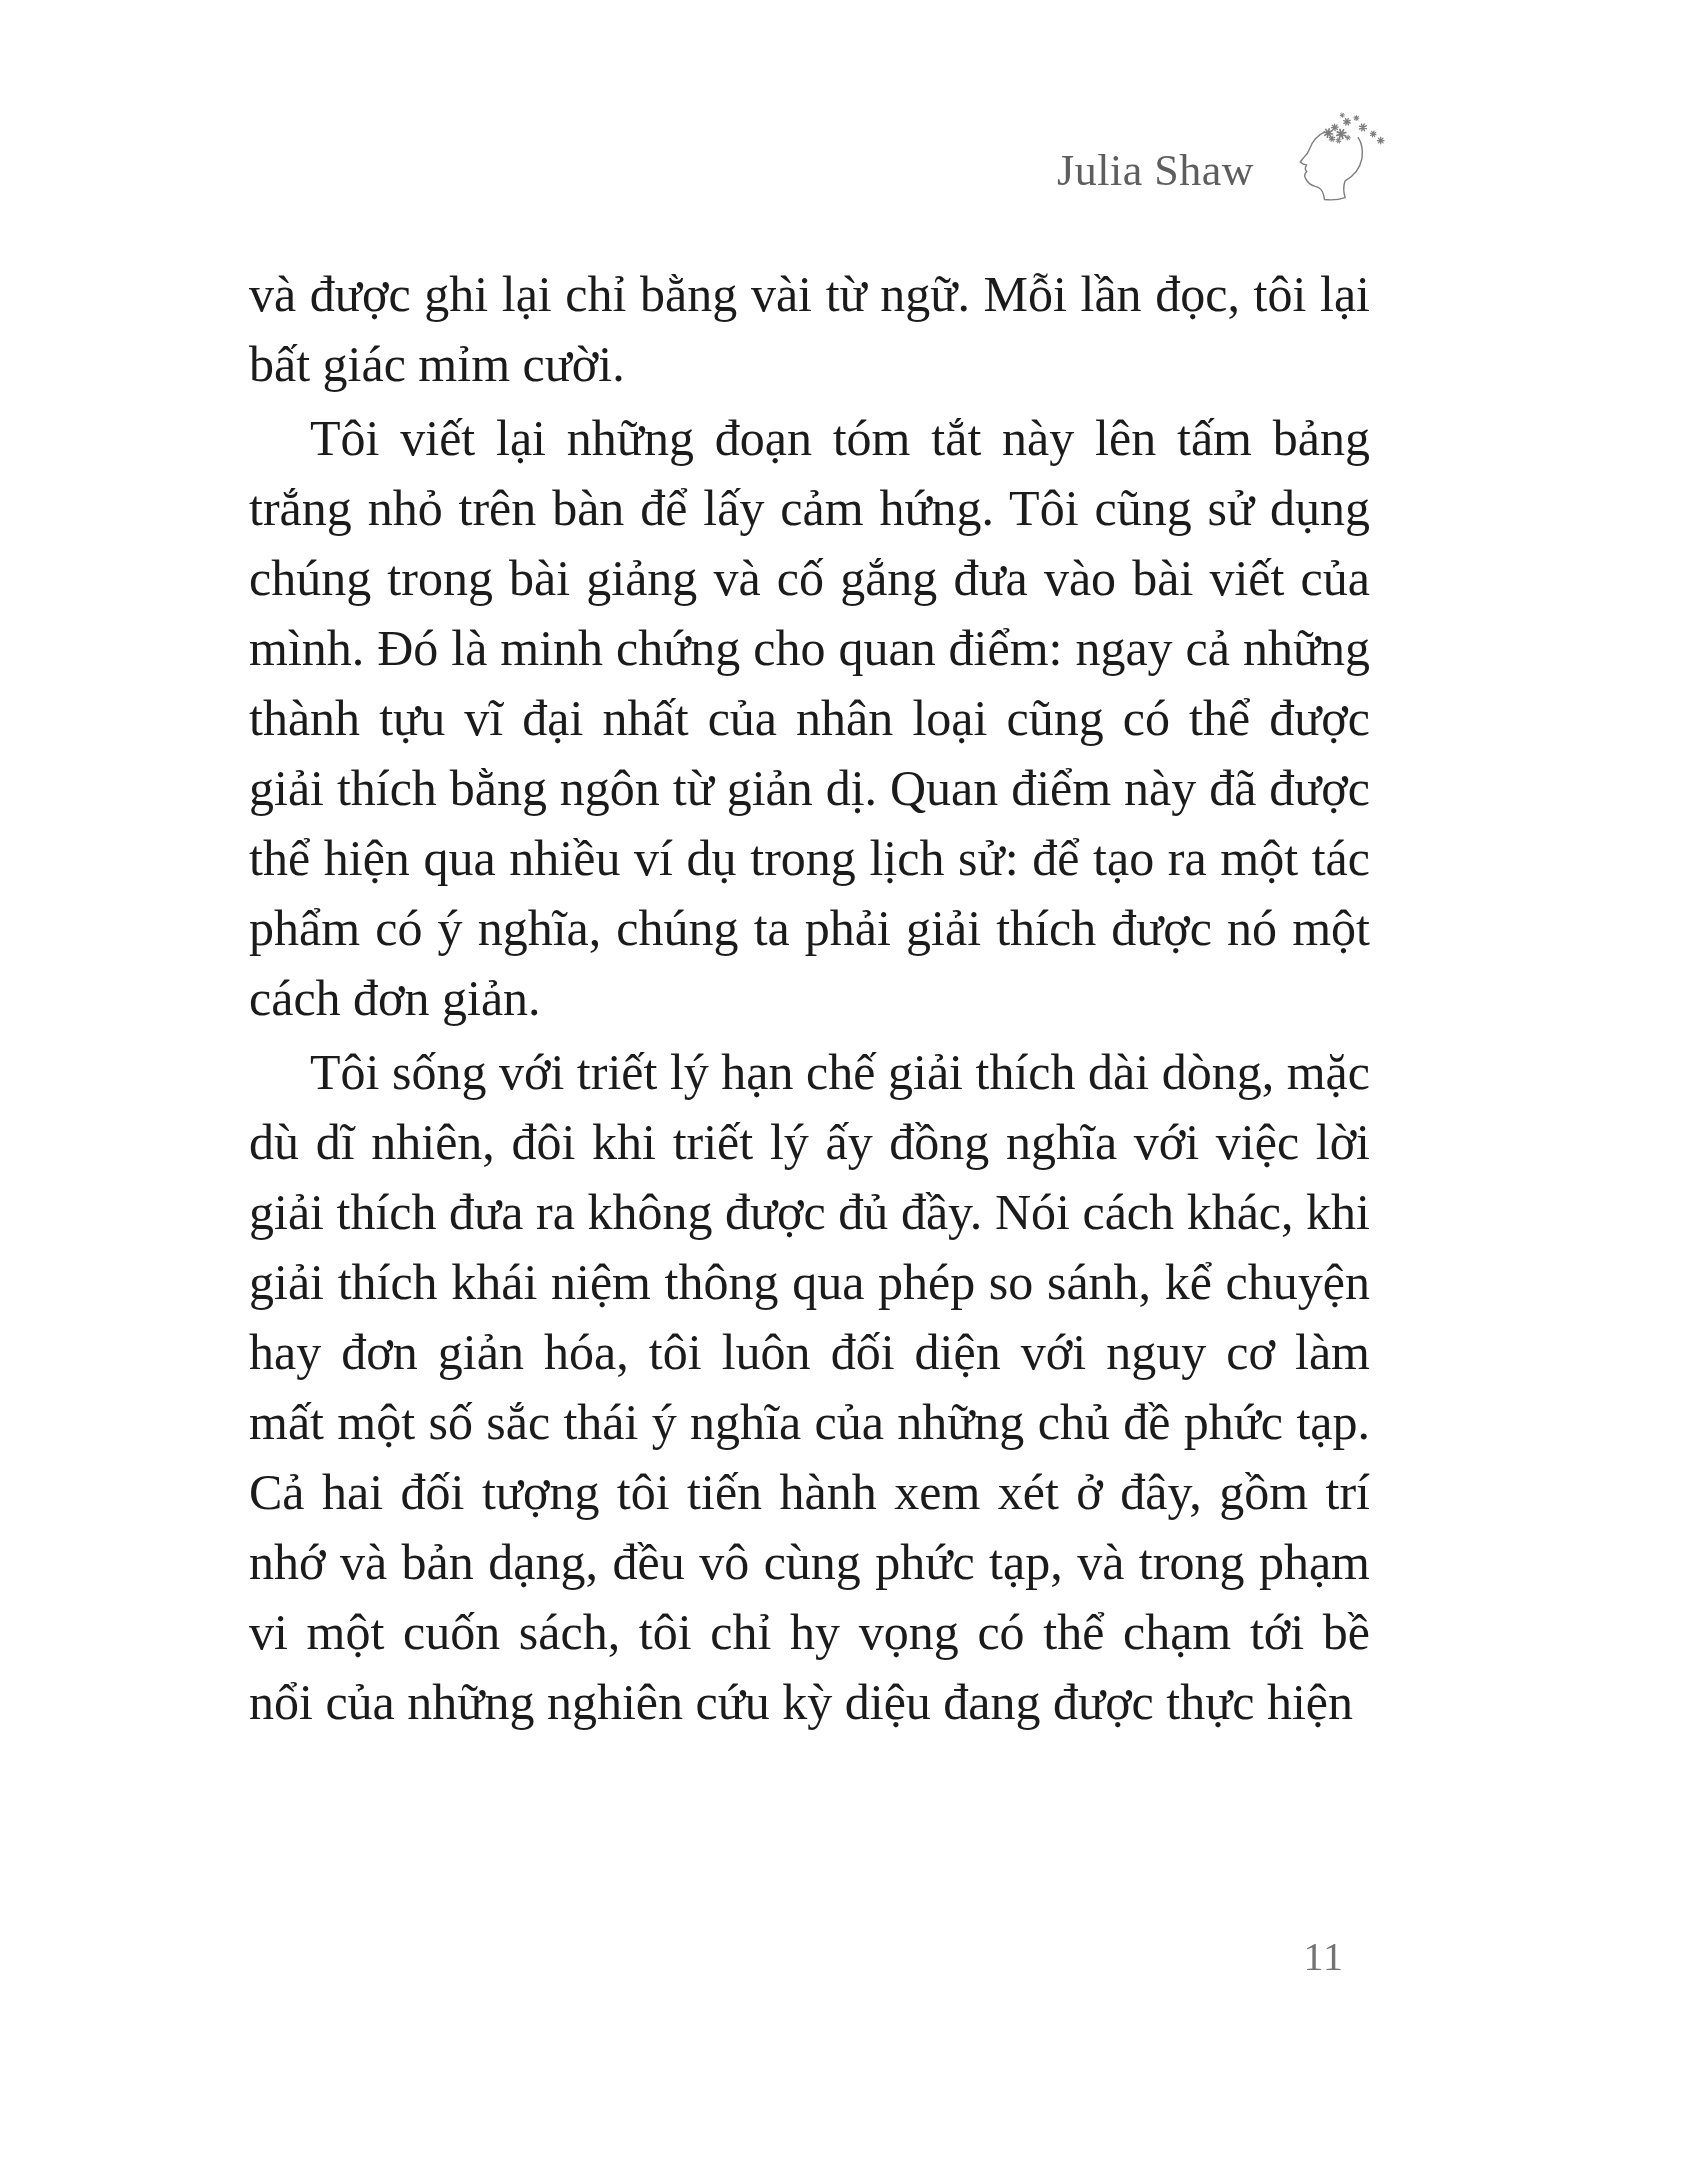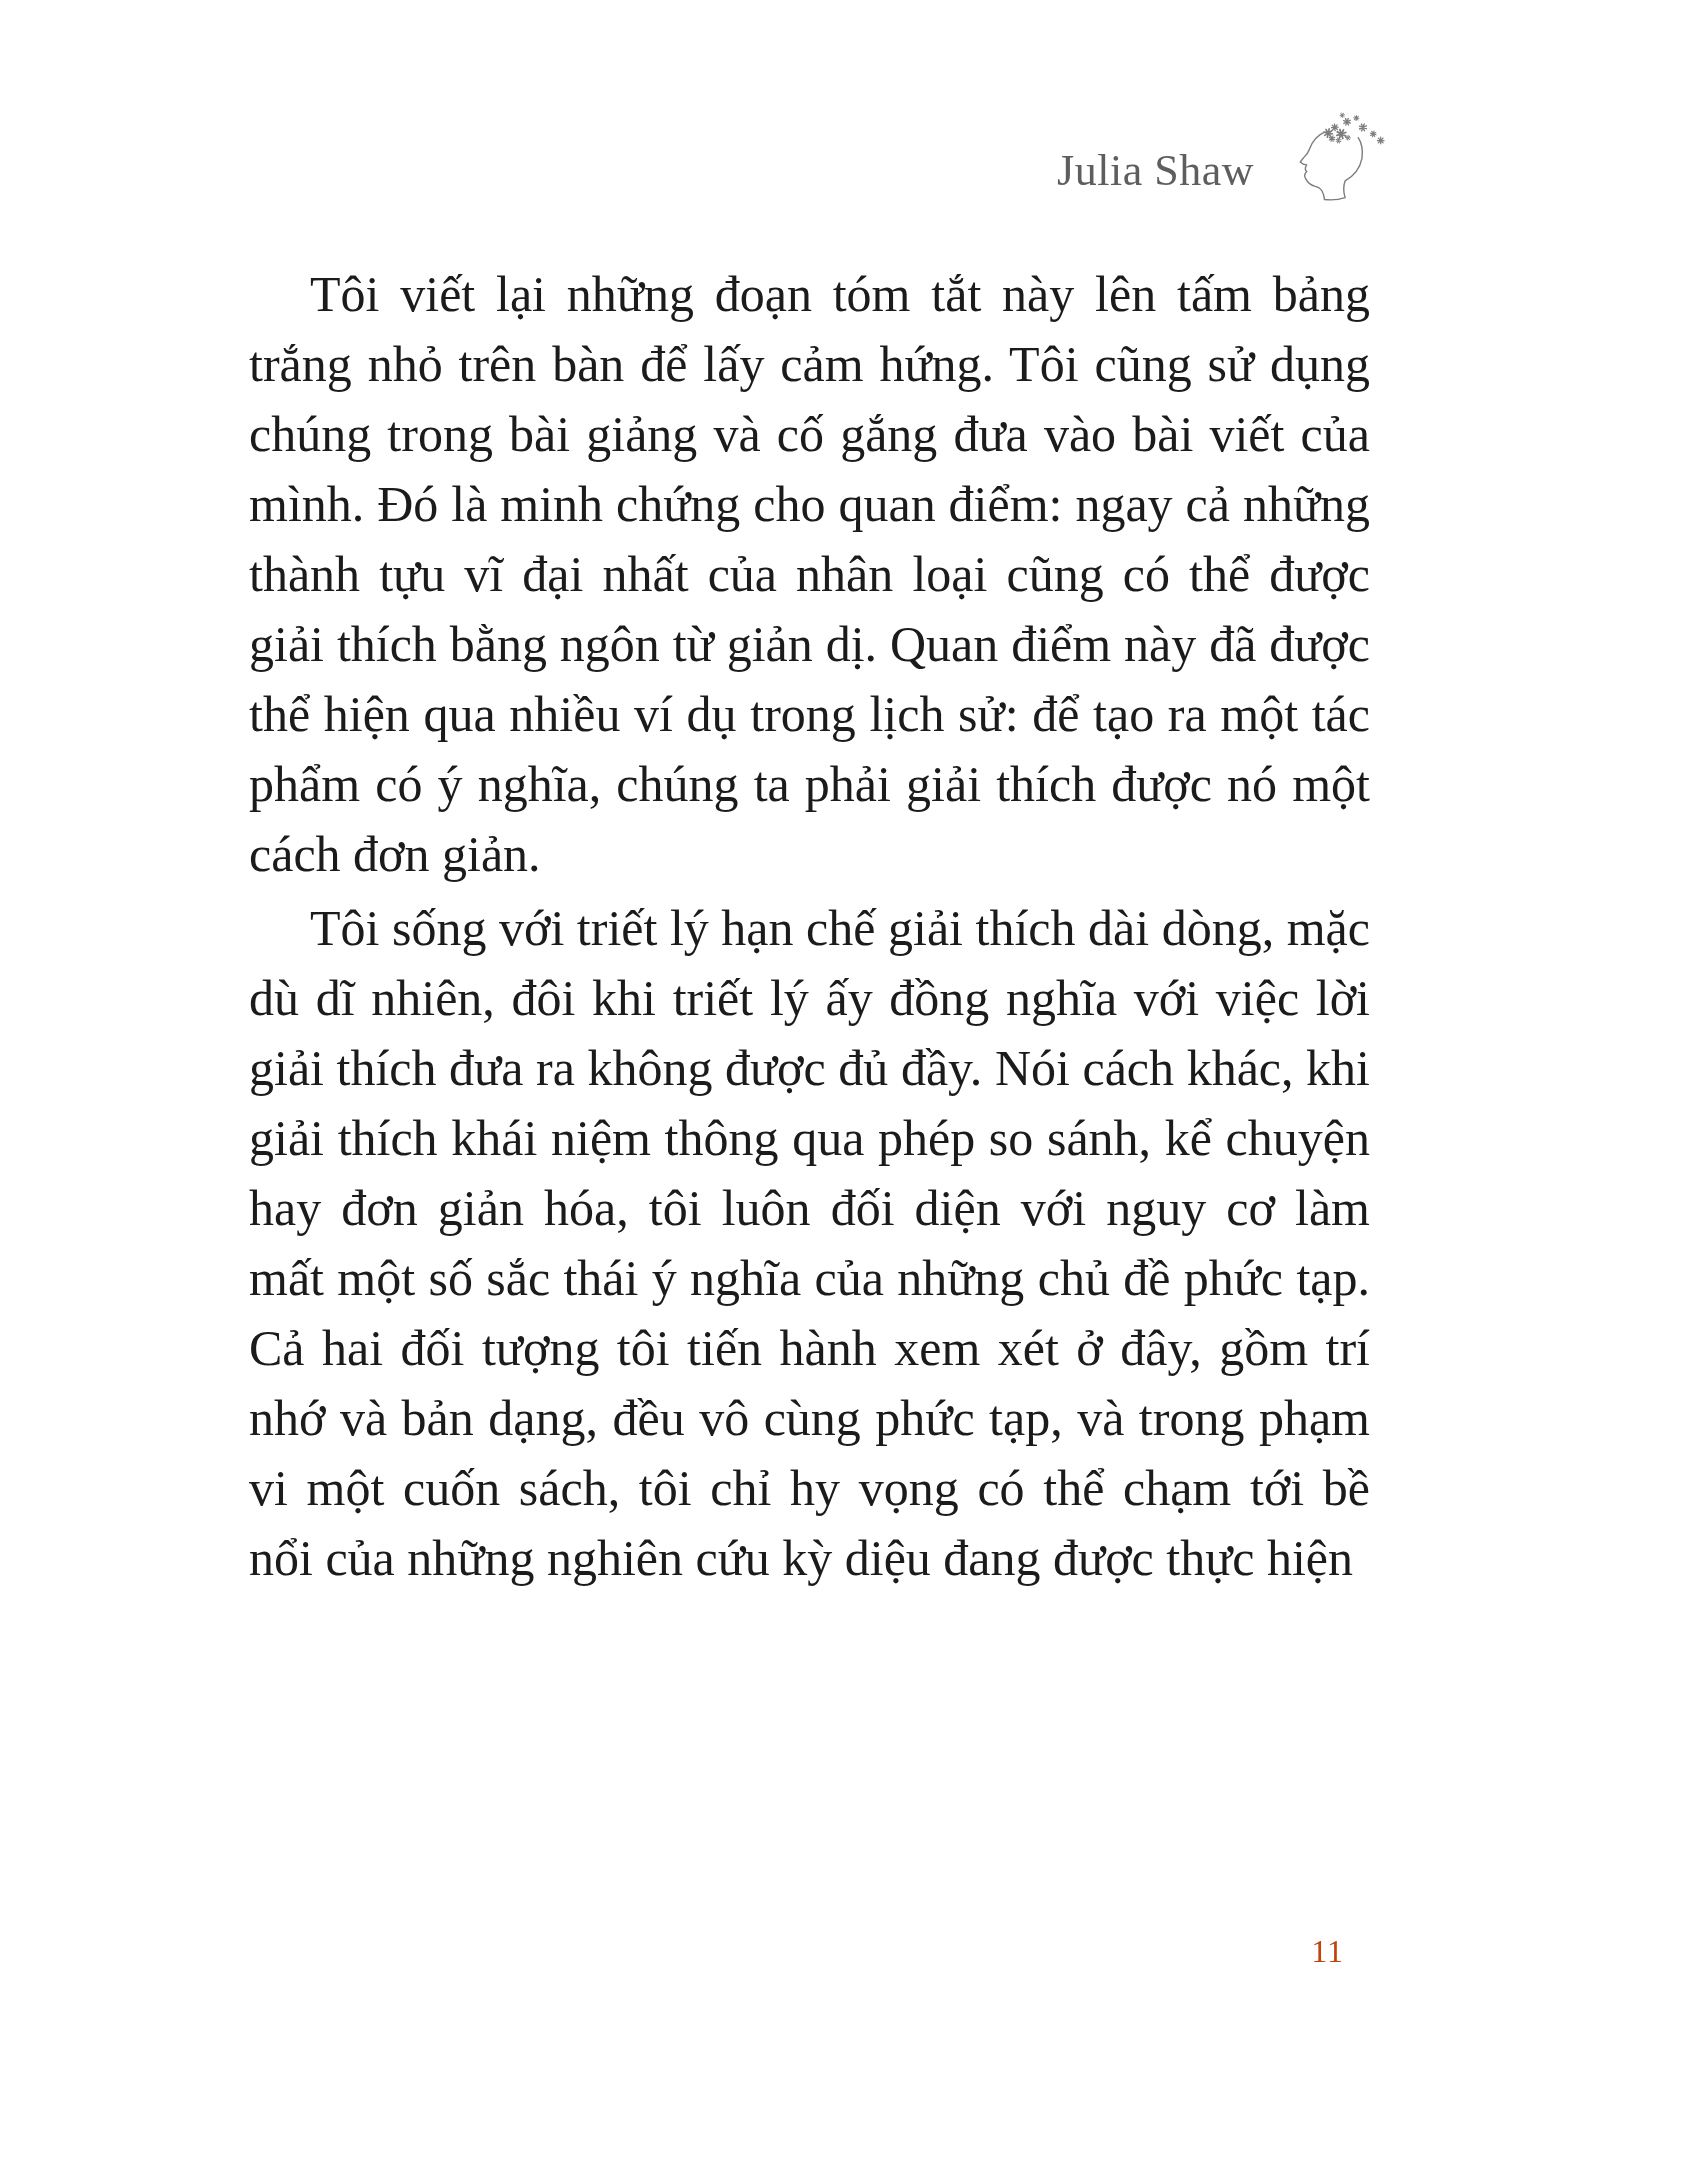--- a/index.html
+++ b/index.html
@@ -49,23 +49,23 @@
   .content p.indent { text-indent:61px; }
   .content p + p { margin-top:4px; }
 
   .page-number {
     position:absolute;
     top:1933px;
     left:249px;
     width:1121px;
     text-align:right;
     padding-right:26px;
-    font-size:32px;
+    font-size:40px;
     letter-spacing:1px;
-    color:#c2410c;
+    color:#737373;
   }
 </style>
 </head>
 <body>
 
 <div class="page">
 
   <header class="running-header">
     <span class="running-title">Julia Shaw</span>
 
@@ -100,20 +100,21 @@
         <use href="#ast" transform="translate(58 7) scale(0.6) rotate(-10)"></use>
         <use href="#ast" transform="translate(73 10) scale(0.7) rotate(50)"></use>
         <use href="#ast" transform="translate(80 20) scale(1.0) rotate(-25)"></use>
         <use href="#ast" transform="translate(91 27) scale(0.8) rotate(15)"></use>
         <use href="#ast" transform="translate(99 34) scale(0.9) rotate(-45)"></use>
       </g>
     </svg>
   </header>
 
   <main class="content">
+    <p>và được ghi lại chỉ bằng vài từ ngữ. Mỗi lần đọc, tôi lại bất giác mỉm cười.</p>
     <p class="indent">Tôi viết lại những đoạn tóm tắt này lên tấm bảng trắng nhỏ trên bàn để lấy cảm hứng. Tôi cũng sử dụng chúng trong bài giảng và cố gắng đưa vào bài viết của mình. Đó là minh chứng cho quan điểm: ngay cả những thành tựu vĩ đại nhất của nhân loại cũng có thể được giải thích bằng ngôn từ giản dị. Quan điểm này đã được thể hiện qua nhiều ví dụ trong lịch sử: để tạo ra một tác phẩm có ý nghĩa, chúng ta phải giải thích được nó một cách đơn giản.</p>
     <p class="indent">Tôi sống với triết lý hạn chế giải thích dài dòng, mặc dù dĩ nhiên, đôi khi triết lý ấy đồng nghĩa với việc lời giải thích đưa ra không được đủ đầy. Nói cách khác, khi giải thích khái niệm thông qua phép so sánh, kể chuyện hay đơn giản hóa, tôi luôn đối diện với nguy cơ làm mất một số sắc thái ý nghĩa của những chủ đề phức tạp. Cả hai đối tượng tôi tiến hành xem xét ở đây, gồm trí nhớ và bản dạng, đều vô cùng phức tạp, và trong phạm vi một cuốn sách, tôi chỉ hy vọng có thể chạm tới bề nổi của những nghiên cứu kỳ diệu đang được thực hiện</p>
   </main>
 
   <div class="page-number">11</div>
 
 </div>
 
 
 </body></html>

